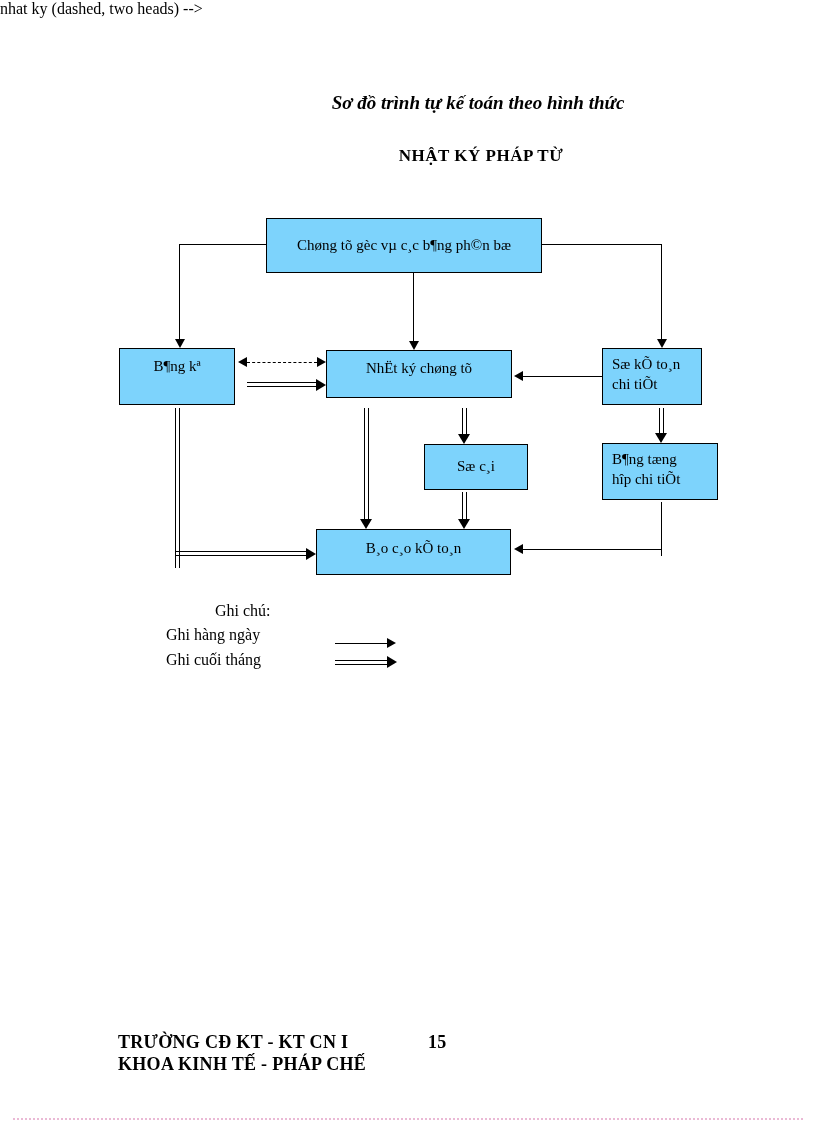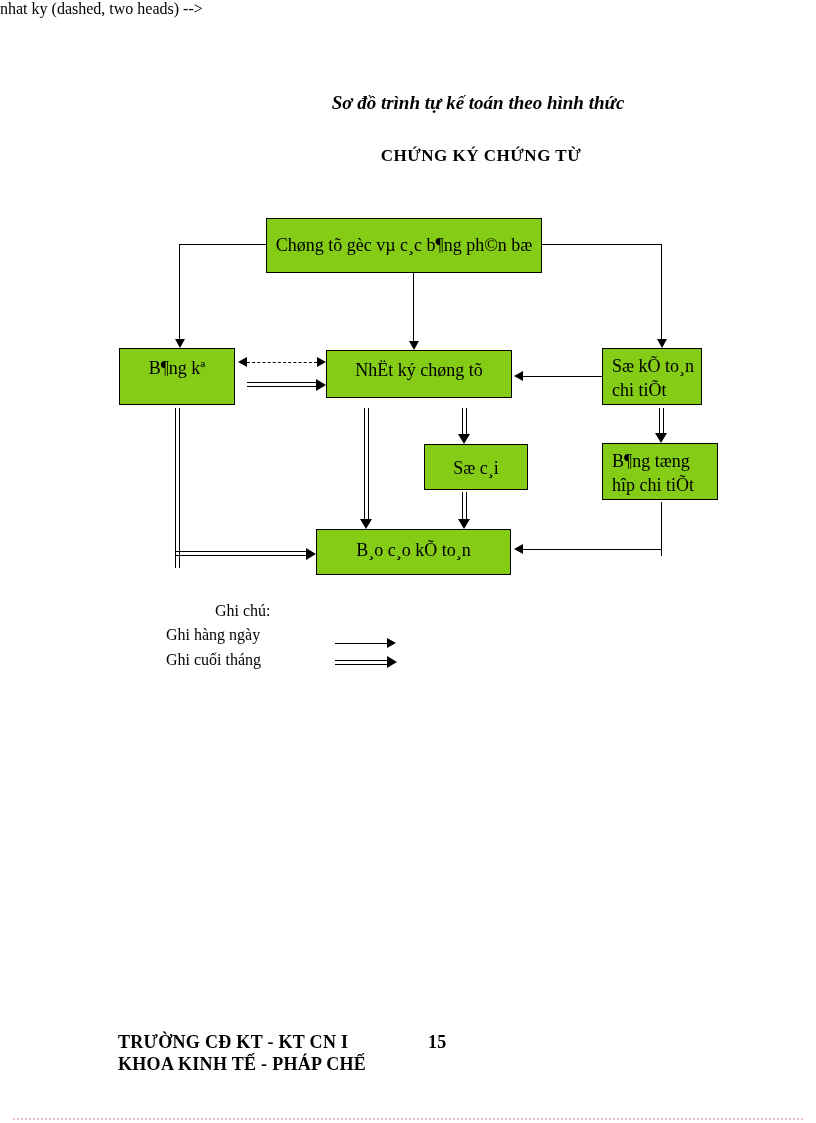--- a/index.html
+++ b/index.html
@@ -8,21 +8,21 @@
     font-family:"Liberation Serif","DejaVu Serif",serif;color:#000;
     overflow:hidden;margin:0 auto;
   }
   .abs{position:absolute;}
   
   .title1{left:308px;top:92px;width:340px;text-align:center;
     font-size:19px;font-weight:bold;font-style:italic;}
   .title2{left:375px;top:146px;width:212px;text-align:center;
     font-size:17px;font-weight:bold;letter-spacing:.5px;}
   
-  .dbox{border:1px solid #000;background:#84cc16;font-size:18px;line-height:1.35;}
+  .dbox{border:1px solid #000;background:#7dd3fc;font-size:15px;line-height:1.35;}
   .dbox.center{display:flex;align-items:center;justify-content:center;text-align:center;}
   .dbox.topcenter{display:flex;justify-content:center;align-items:flex-start;padding-top:7px;box-sizing:border-box;text-align:center;}
   .dbox.lefttext{padding:5px 4px 0 9px;box-sizing:border-box;}
   
   .hline{height:1px;background:#000;}
   .vline{width:1px;background:#000;}
   .hdouble{height:3px;border-top:1px solid #000;border-bottom:1px solid #000;}
   .vdouble{width:3px;border-left:1px solid #000;border-right:1px solid #000;}
   .hdashed{height:0;border-top:1px dashed #000;}
   
@@ -37,21 +37,21 @@
   .footer-text{font-size:18px;font-weight:bold;letter-spacing:.3px;white-space:nowrap;}
   .dotted-rule{left:13px;top:1118px;width:790px;height:0;border-top:2px dotted #eab9d5;}
 </style>
 </head>
 <body>
 
 <div class="page">
 
   
   <div class="abs title1">Sơ đồ trình tự kế toán theo hình thức</div>
-  <div class="abs title2">CHỨNG KÝ CHỨNG TỪ</div>
+  <div class="abs title2">NHẬT KÝ PHÁP TỪ</div>
 
   
   <div class="abs dbox center" style="left:266px;top:218px;width:274px;height:53px;">
     <span>Chøng tõ gèc vµ c¸c b¶ng ph©n bæ</span>
   </div>
 
   <div class="abs dbox topcenter" style="left:119px;top:348px;width:116px;height:57px;">
     <span>B¶ng kª</span>
   </div>
 

